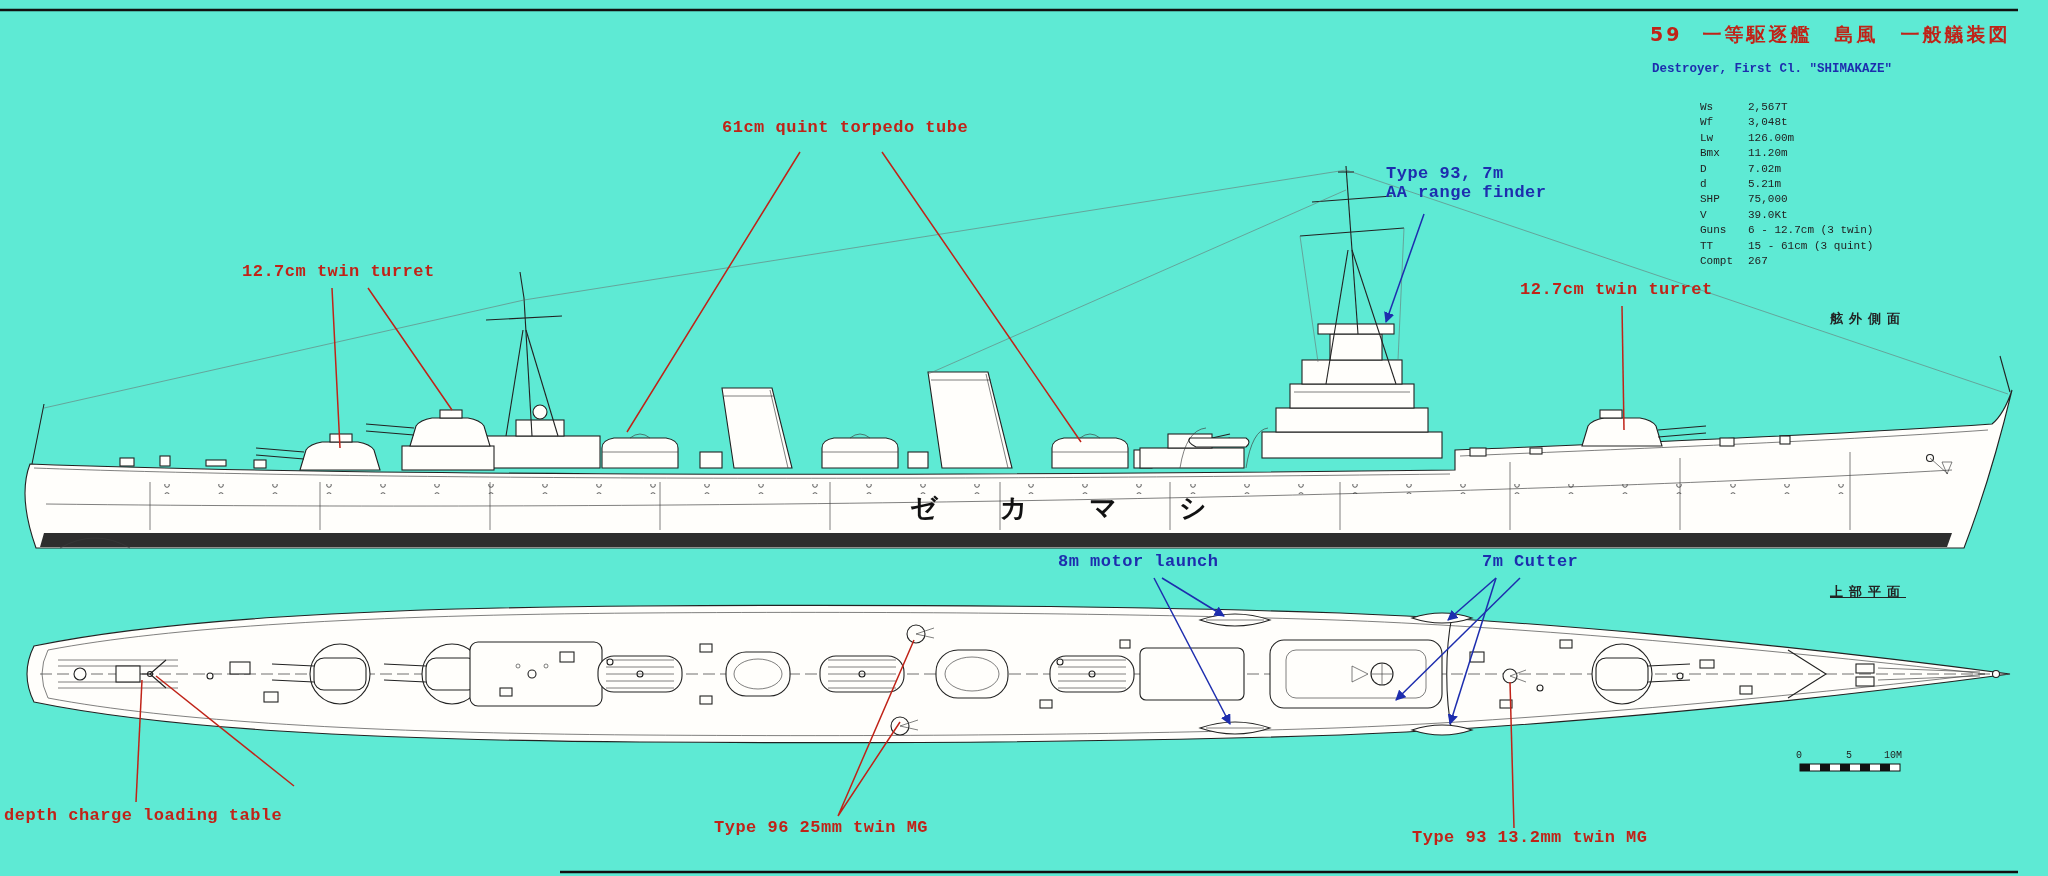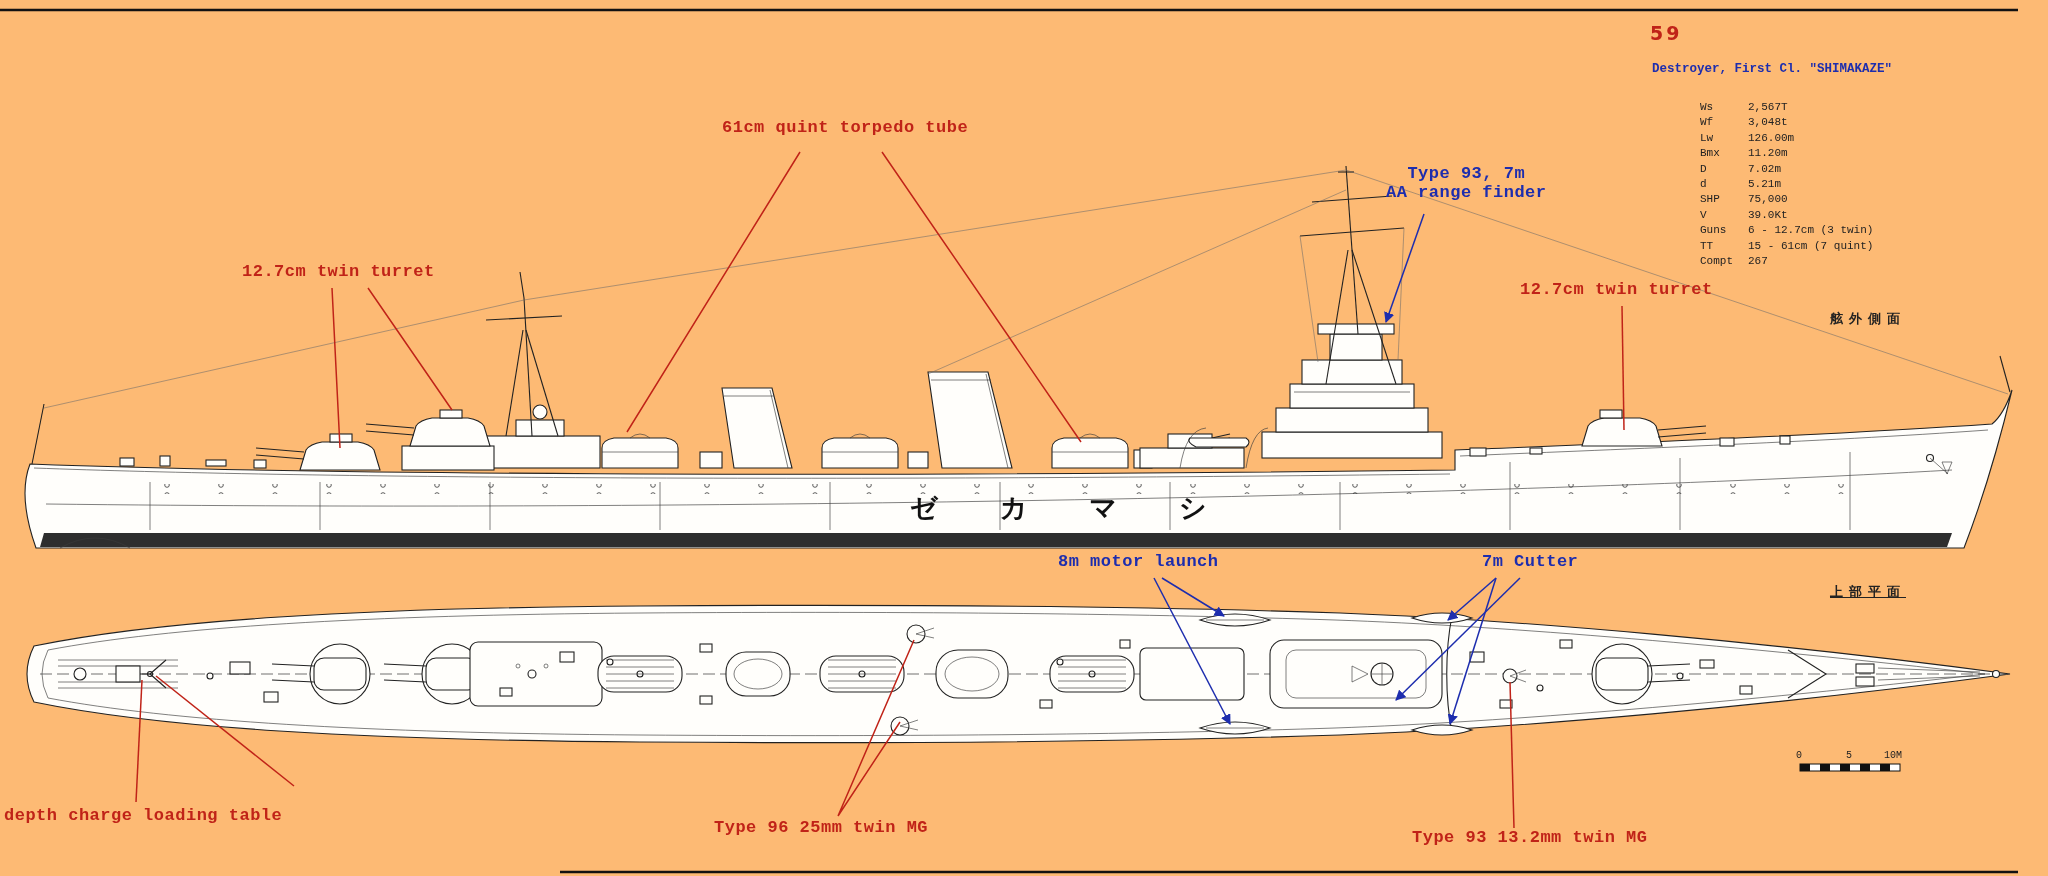--- a/index.html
+++ b/index.html
@@ -1,20 +1,20 @@
 <!DOCTYPE html>
 <html><head>
 <meta charset="utf-8">
 <style>
   html,body{margin:0;padding:0;background:#ddd;}
-  .canvas{position:relative;width:2048px;height:876px;background:#fdba74;overflow:hidden;
+  .canvas{position:relative;width:2048px;height:876px;background:#5eead4;overflow:hidden;
           font-family:"Liberation Mono","DejaVu Sans Mono",monospace;}
   .canvas svg{position:absolute;left:0;top:0;}
   .ann{position:absolute;font:bold 17px "Liberation Mono","DejaVu Sans Mono",monospace;
-       white-space:nowrap;letter-spacing:.5px;text-align:center;}
+       white-space:nowrap;letter-spacing:.5px;}
   .red{color:#c02318;}
   .blue{color:#1d2dae;}
   .title-row{position:absolute;left:1650px;top:22px;display:flex;gap:20px;align-items:baseline;
              font:bold 19px "DejaVu Sans",sans-serif;color:#c02318;letter-spacing:3px;white-space:nowrap;}
   .subtitle{position:absolute;left:1652px;top:62px;font:bold 12.5px "Liberation Mono",monospace;
             color:#1d2dae;white-space:nowrap;}
   .specs{position:absolute;left:1700px;top:100px;font:11px "Liberation Mono",monospace;color:#222;}
   .spec-row{display:flex;line-height:15.4px;white-space:nowrap;}
   .spec-label{width:48px;}
   .view-label{position:absolute;font:bold 13px "DejaVu Sans",sans-serif;color:#222;
@@ -332,20 +332,21 @@
     <rect x="1800" y="764" width="10" height="7" fill="#111"></rect>
         <rect x="1820" y="764" width="10" height="7" fill="#111"></rect>
     <rect x="1840" y="764" width="10" height="7" fill="#111"></rect>
         <rect x="1860" y="764" width="10" height="7" fill="#111"></rect>
     <rect x="1880" y="764" width="10" height="7" fill="#111"></rect>
   </g>
 </svg>
 
   <div class="title-row">
     <span>59</span>
+    <span>一等駆逐艦　島風　一般艤装図</span>
   </div>
   <div class="subtitle">Destroyer, First Cl. "SHIMAKAZE"</div>
 
   <div class="specs">
     <div class="spec-row">
         <span class="spec-label">Ws</span>
         <span>2,567T</span>
       </div>
     <div class="spec-row">
         <span class="spec-label">Wf</span>
@@ -374,21 +375,21 @@
     <div class="spec-row">
         <span class="spec-label">V</span>
         <span>39.0Kt</span>
       </div>
     <div class="spec-row">
         <span class="spec-label">Guns</span>
         <span>6 - 12.7cm (3 twin)</span>
       </div>
     <div class="spec-row">
         <span class="spec-label">TT</span>
-        <span>15 - 61cm (7 quint)</span>
+        <span>15 - 61cm (3 quint)</span>
       </div>
     <div class="spec-row">
         <span class="spec-label">Compt</span>
         <span>267</span>
       </div>
   </div>
 
   <div class="view-label" style="left:1830px;top:310px;">舷外側面</div>
   <div class="view-label" style="left:1830px;top:583px;text-decoration:underline;">上部平面</div>
 

